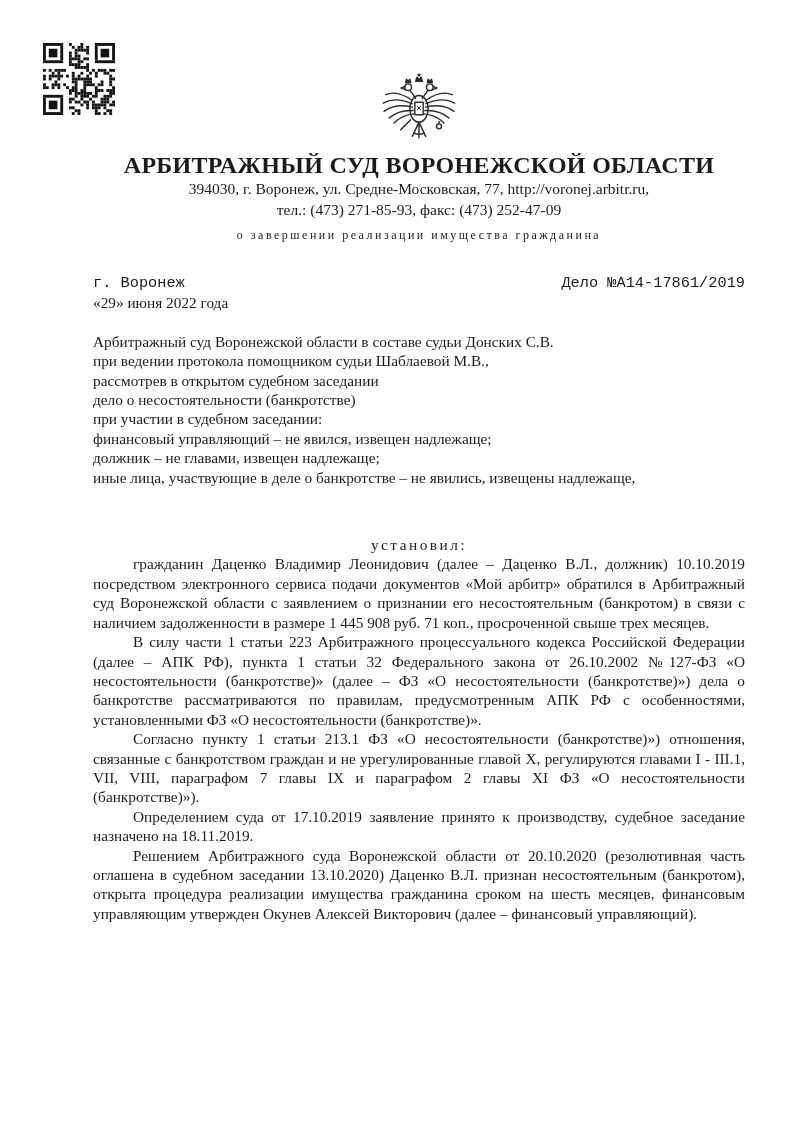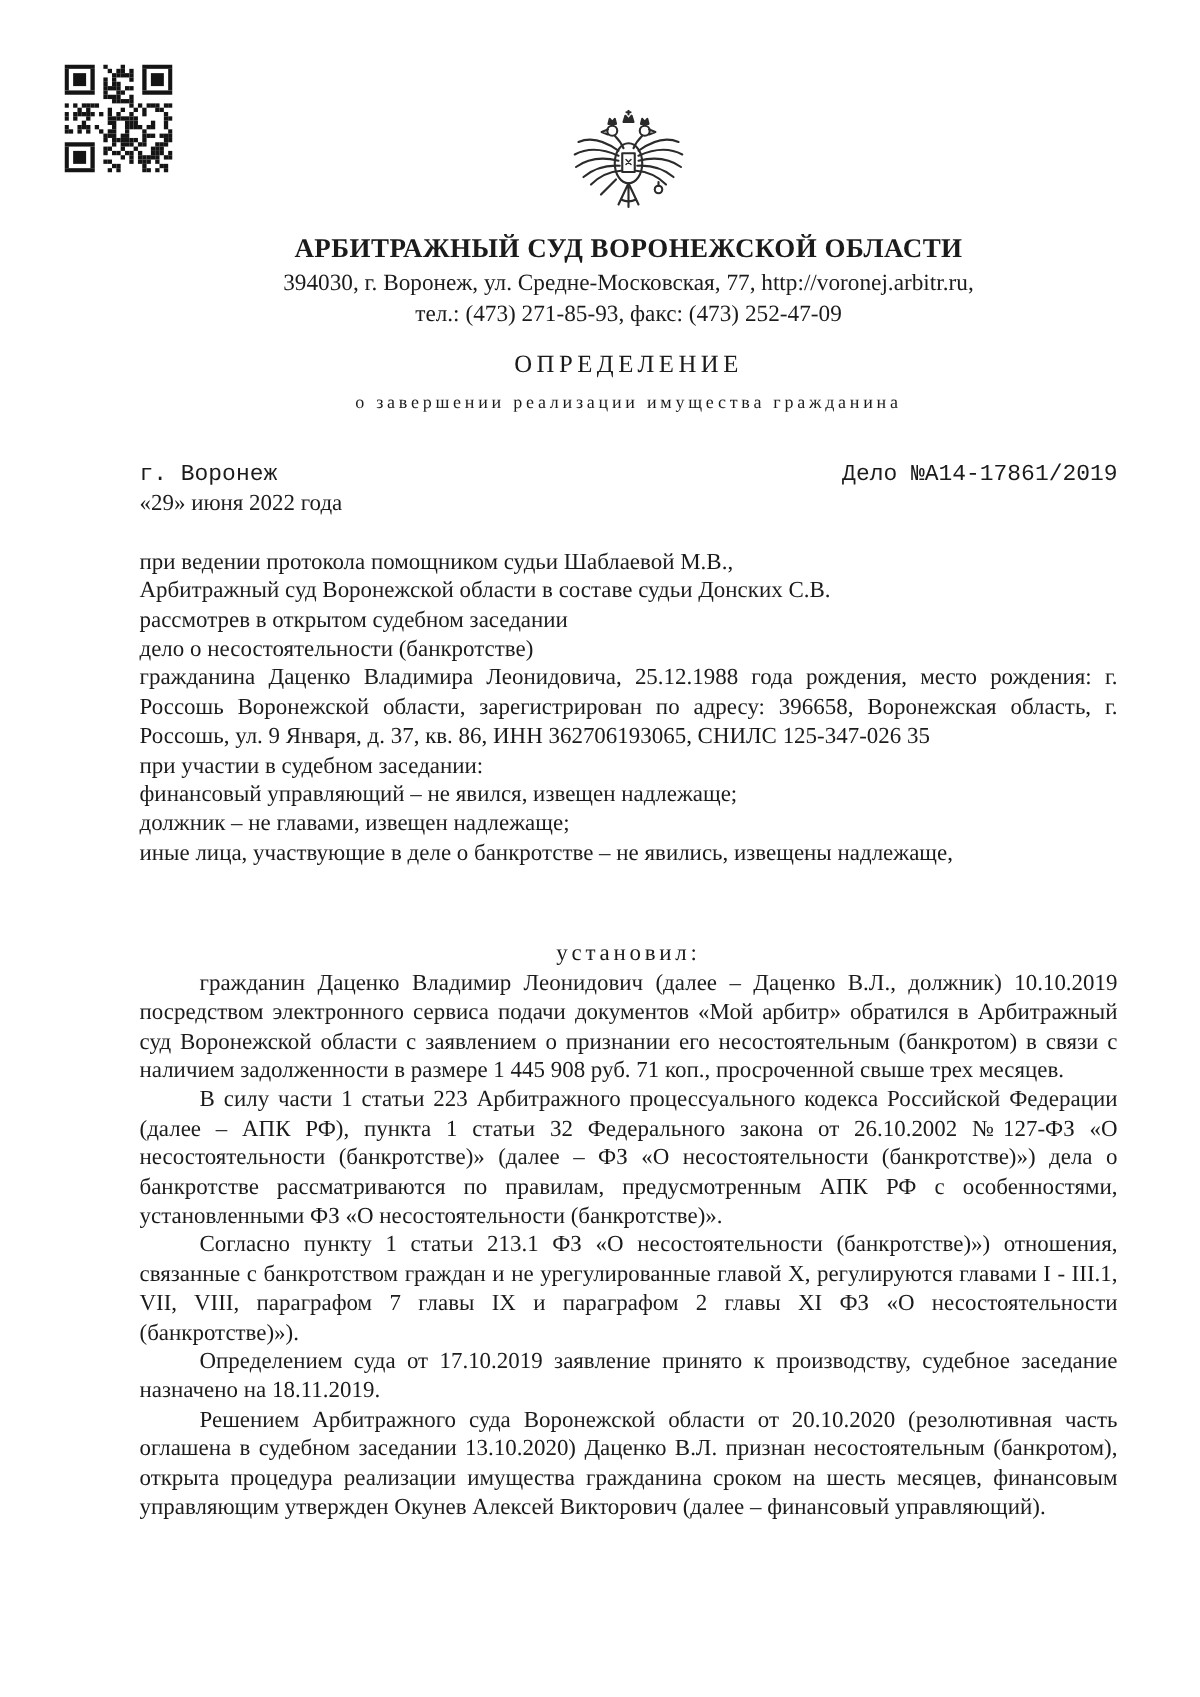--- a/index.html
+++ b/index.html
@@ -10,21 +10,21 @@
     color:#1b1b1b;
     font-family:"Liberation Serif", serif;
     overflow:hidden;
   }
   .qr{position:absolute;left:43px;top:43px;width:72px;height:72px;}
   .qr svg{width:100%;height:100%;fill:#141414;}
   .content{padding:0 55px 0 93px;}
   .emblem{display:block;width:102px;height:80px;margin:73px auto 0;}
   .emblem svg{width:100%;height:100%;}
   .court-name{
-    text-align:center;font-weight:bold;font-size:18px;line-height:25px;
+    text-align:center;font-weight:bold;font-size:24px;line-height:25px;
     letter-spacing:0.3px;white-space:nowrap;
   }
   .addr{text-align:center;font-size:15.5px;line-height:21px;}
   .doc-title{
     text-align:center;font-size:16.5px;line-height:21px;
     letter-spacing:3px;margin-top:12px;
   }
   .doc-subtitle{
     text-align:center;font-size:12px;line-height:22px;
     letter-spacing:2.5px;margin-top:4px;
@@ -295,35 +295,33 @@
           <path d="M60 59 L52 76 M60 59 L60 78 M60 59 L68 76"></path>
           <path d="M54 72 Q60 75 66 72"></path>
         </g>
       </svg>
     </div>
 
     <div class="court-name">АРБИТРАЖНЫЙ СУД ВОРОНЕЖСКОЙ ОБЛАСТИ</div>
     <div class="addr">394030, г. Воронеж, ул. Средне-Московская, 77, http://voronej.arbitr.ru,</div>
     <div class="addr">тел.: (473) 271-85-93, факс: (473) 252-47-09</div>
 
-    <div class="doc-title">ОПРЕДЕЛЕНИЕ</div>
     <div class="doc-subtitle">о завершении реализации имущества гражданина</div>
 
     <div class="case-row">
       <span>г. Воронеж</span>
       <span>Дело №А14-17861/2019</span>
     </div>
     <p>«29» июня 2022 года</p>
 
     <div class="preamble">
+      <p class="just">Арбитражный суд Воронежской области в составе судьи Донских С.В.</p>
       <p class="just">при ведении протокола помощником судьи Шаблаевой М.В.,</p>
-      <p class="just">Арбитражный суд Воронежской области в составе судьи Донских С.В.</p>
       <p class="just">рассмотрев в открытом судебном заседании</p>
       <p class="just">дело о несостоятельности (банкротстве)</p>
-      <p class="just">гражданина Даценко Владимира Леонидовича, 25.12.1988 года рождения, место рождения: г. Россошь Воронежской области, зарегистрирован по адресу: 396658, Воронежская область, г. Россошь, ул. 9 Января, д. 37, кв. 86, ИНН 362706193065, СНИЛС 125-347-026 35</p>
       <p class="just">при участии в судебном заседании:</p>
       <p class="just">финансовый управляющий – не явился, извещен надлежаще;</p>
       <p class="just">должник – не главами, извещен надлежаще;</p>
       <p class="just">иные лица, участвующие в деле о банкротстве – не явились, извещены надлежаще,</p>
     </div>
 
     <p class="ustanovil">установил:</p>
 
     <div>
       <p class="body-par">гражданин Даценко Владимир Леонидович (далее – Даценко В.Л., должник) 10.10.2019 посредством электронного сервиса подачи документов «Мой арбитр» обратился в Арбитражный суд Воронежской области с заявлением о признании его несостоятельным (банкротом) в связи с наличием задолженности в размере 1 445 908 руб. 71 коп., просроченной свыше трех месяцев.</p>

